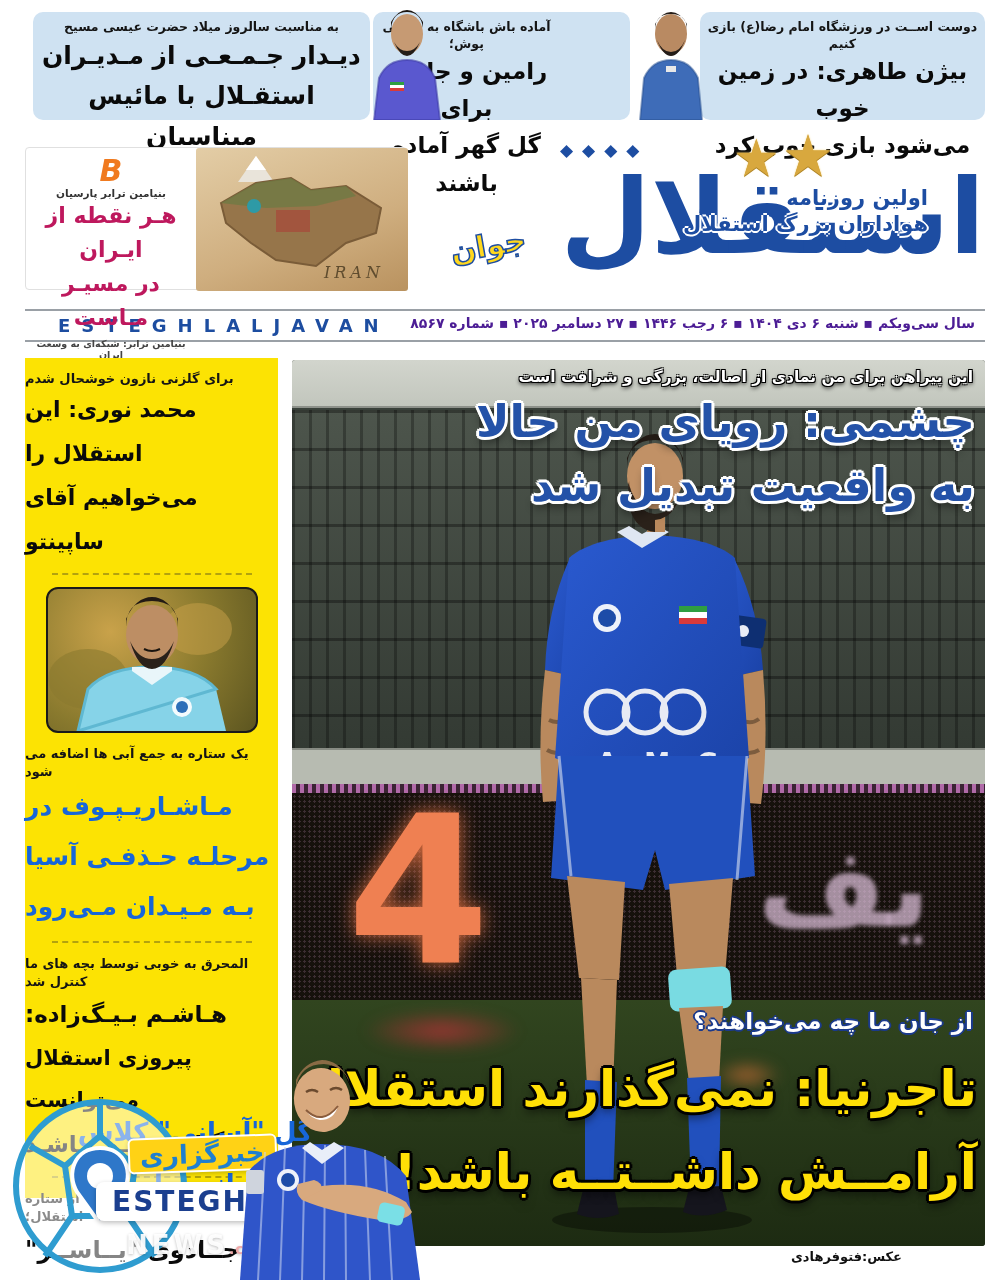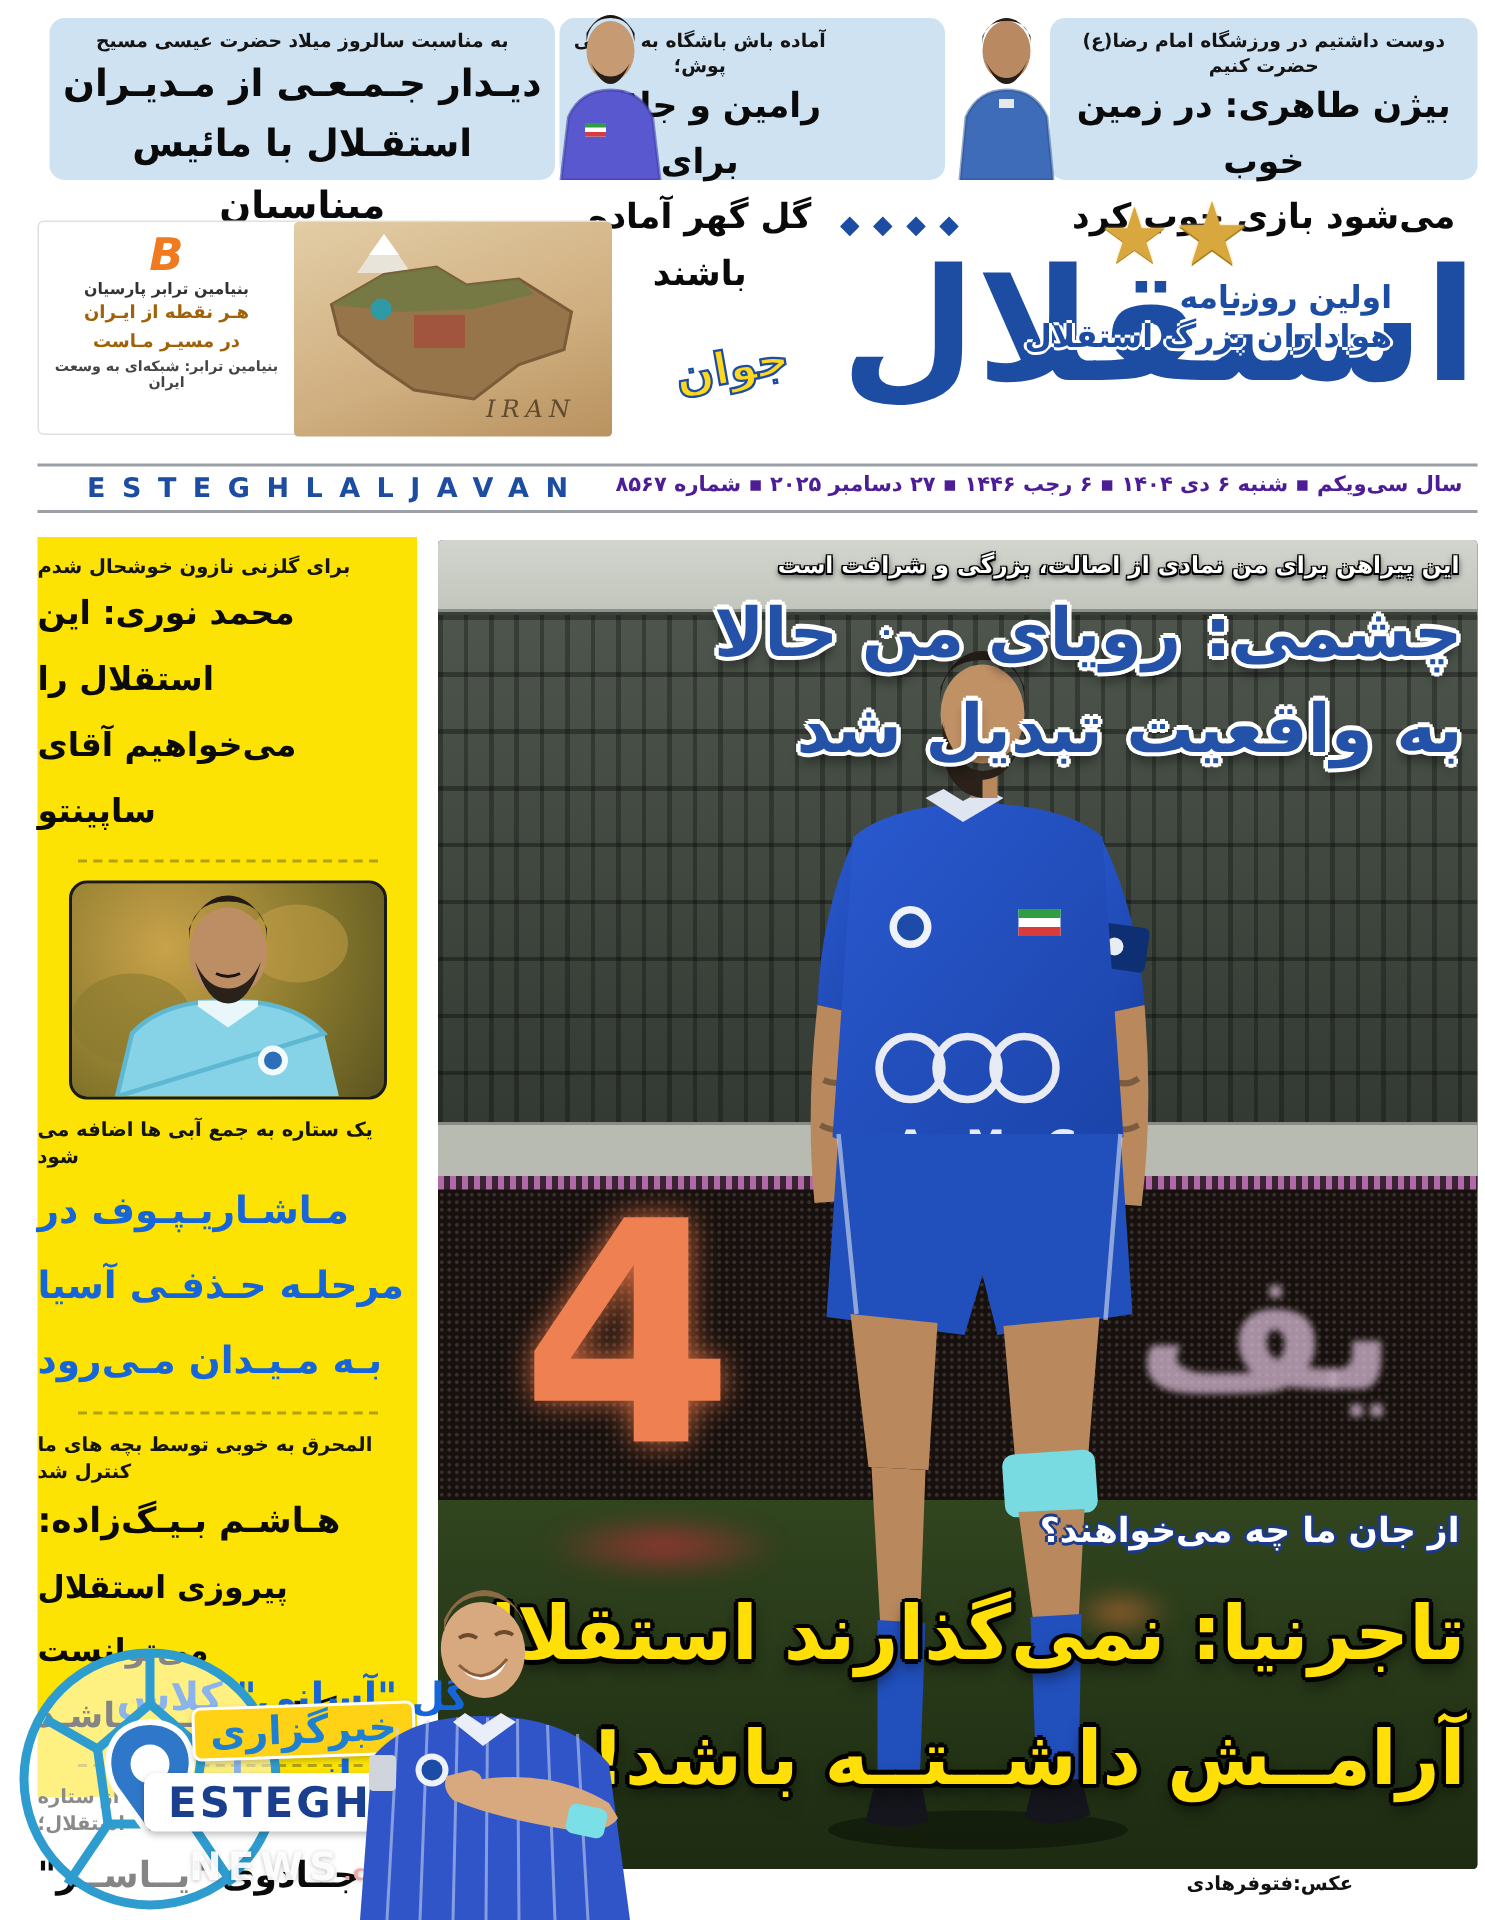--- a/index.html
+++ b/index.html
@@ -37,21 +37,21 @@
         text-shadow:-2px 0 0 #fff,2px 0 0 #fff,0 -2px 0 #fff,0 2px 0 #fff;}
 
   
   #ad-box{position:absolute;left:25px;top:147px;width:382px;height:143px;background:#fff;
         border:1px solid #e0e0e0;border-radius:4px;z-index:1;}
   #ad-photo{position:absolute;left:170px;top:0;width:212px;height:143px;border-radius:3px;
         background:linear-gradient(160deg,#e3cda6,#cfae7f 60%,#b9925f);overflow:hidden;}
   #ad-text{position:absolute;left:0;top:0;width:170px;height:143px;text-align:center;padding-top:8px;}
   #ad-logo-b{font-size:30px;font-weight:800;font-style:italic;color:#f07a1f;line-height:1;}
   #ad-brand{font-size:10.5px;font-weight:700;color:#333;margin-top:1px;}
-  .ad-head{font-size:12px;font-weight:800;color:#a16207;line-height:1.55;}
+  .ad-head{font-size:22px;font-weight:800;color:#be185d;line-height:1.55;}
   #ad-sub{font-size:9.5px;font-weight:700;color:#444;margin-top:3px;}
 
   
   .rule{position:absolute;left:25px;width:960px;height:2px;background:#9aa0a6;}
   #rule-top{top:309px;} #rule-bot{top:340px;}
   #dateline-latin{position:absolute;left:58px;top:315px;font-size:18px;font-weight:700;
         color:#1d4da0;letter-spacing:11px;}
   #dateline-fa{position:absolute;right:15px;top:315px;font-size:14px;font-weight:700;
         color:#4c1d95;direction:rtl;}
 
@@ -128,21 +128,21 @@
   #wm-news span{font-size:14px;letter-spacing:1px;color:#efa9a9;}
 
   #happy-player{position:absolute;left:210px;top:1052px;width:225px;height:228px;z-index:6;}
 </style>
 </head>
 <body>
 
 <div id="canvas">
 
   <div id="tbox-right" class="tbox rtl">
-    <div class="kicker">دوست داشتیم در ورزشگاه امام رضا(ع) حضرت کنیم</div>
+    <div class="kicker">دوست اســت در ورزشگاه امام رضا(ع) بازی کنیم</div>
     <div class="hline">بیژن طاهری: در زمین خوب</div>
     <div class="hline">می‌شود بازی خوب کرد</div>
   </div>
   <div id="tbox-mid" class="tbox rtl">
     <div class="kicker">آماده باش باشگاه به دو آبی پوش؛</div>
     <div class="hline">رامین و جلالی برای</div>
     <div class="hline">گل گهر آماده باشند</div>
   </div>
   <div id="tbox-left" class="tbox rtl">
     <div class="kicker">به مناسبت سالروز میلاد حضرت عیسی مسیح</div>

